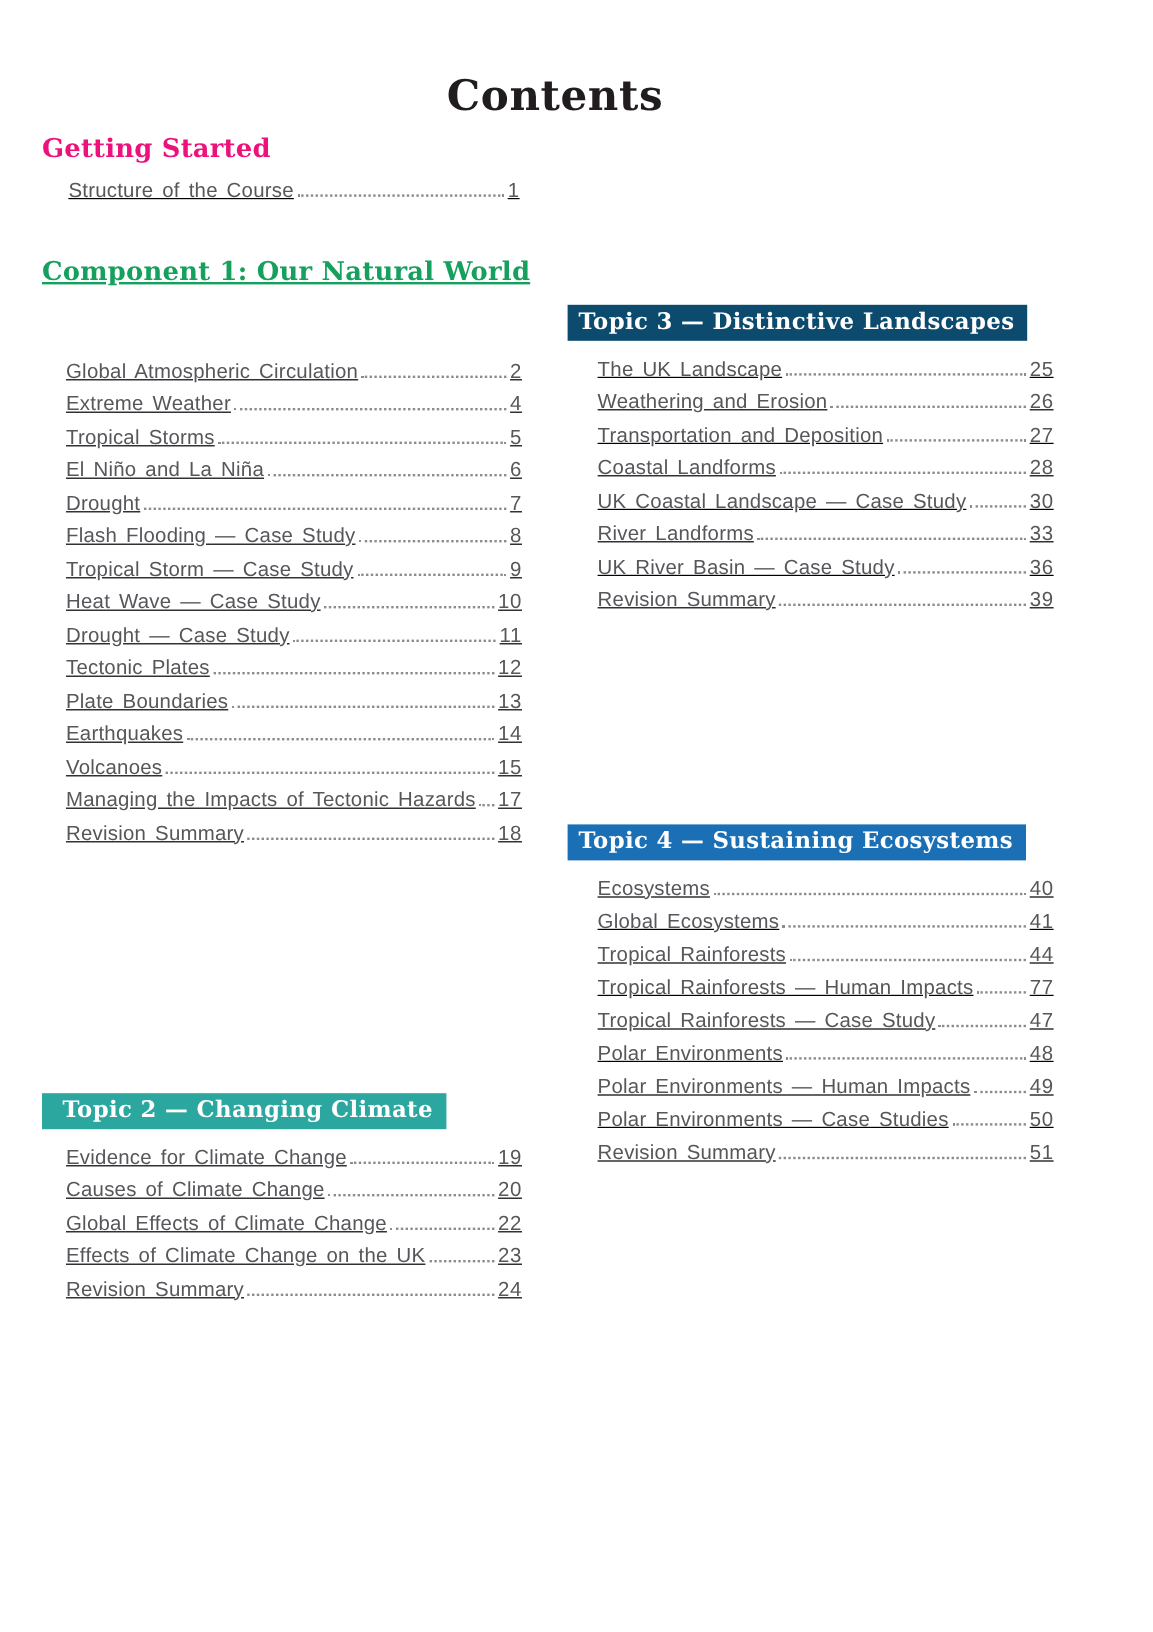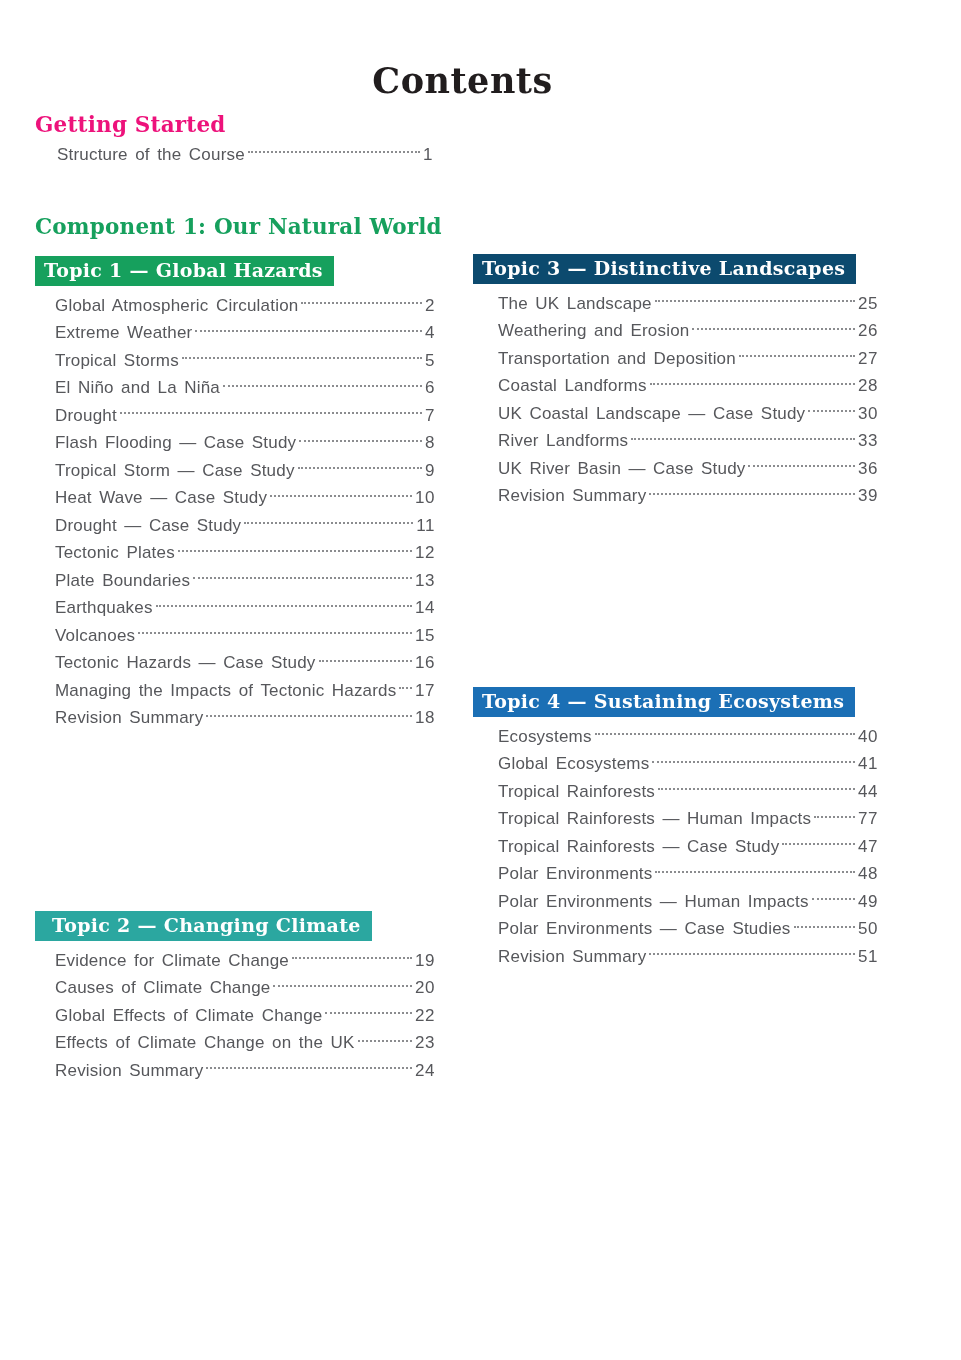--- a/index.html
+++ b/index.html
@@ -18,21 +18,21 @@
     font-weight:700;font-size:35px;letter-spacing:0.5px;
     color:#211d1e;
   }
   
   .heading{
     position:absolute;margin:0;
     font-family:"DejaVu Serif","Liberation Serif",serif;
     font-weight:700;font-size:21.5px;letter-spacing:0.2px;
   }
   #gs-heading{top:112px;left:35px;}
-  #comp1-heading{top:214px;left:35px;}
+  #comp1-heading{top:214px;left:35px;text-decoration:underline;}
   
   .banner{
     position:absolute;display:inline-block;
     font-family:"DejaVu Serif","Liberation Serif",serif;
     font-weight:700;font-size:19px;letter-spacing:0.3px;
     color:#ffffff;
     padding:4px 11px 6px 9px;
     line-height:20px;
   }
   #topic1-banner{left:35px;top:256px;}
@@ -40,22 +40,23 @@
   #topic3-banner{left:473px;top:254px;}
   #topic4-banner{left:473px;top:687px;}
   
   .toc-list{position:absolute;}
   #gs-list{left:57px;top:141px;width:376px;}
   #topic1-list{left:55px;top:292px;width:380px;}
   #topic2-list{left:55px;top:947px;width:380px;}
   #topic3-list{left:498px;top:290px;width:380px;}
   #topic4-list{left:498px;top:723px;width:380px;}
   .toc-row{
-    display:flex;align-items:center;
+    display:flex;align-items:flex-end;
     height:27.5px;
+    text-decoration:underline;
   }
   .toc-label{
     white-space:nowrap;
     font-size:17px;line-height:20px;
     color:#56575b;
     word-spacing:2.5px;letter-spacing:0.2px;
   }
   .toc-dots{
     flex:1;
     border-bottom:2px dotted #8b8c8f;
@@ -78,21 +79,20 @@
   <div class="toc-list" id="gs-list">
       <div class="toc-row">
         <span class="toc-label">Structure of the Course</span>
         <span class="toc-dots"></span>
         <span class="toc-num">1</span>
       </div>
     </div>
 
   <h2 class="heading" id="comp1-heading" style="color: rgb(22, 160, 93);">Component 1: Our Natural World</h2>
 
-  <div class="banner" id="topic1-banner" style="background: rgb(22, 160, 93);">Topic 1 — Global Hazards</div>
   <div class="toc-list" id="topic1-list">
       <div class="toc-row">
         <span class="toc-label">Global Atmospheric Circulation</span>
         <span class="toc-dots"></span>
         <span class="toc-num">2</span>
       </div>
       <div class="toc-row">
         <span class="toc-label">Extreme Weather</span>
         <span class="toc-dots"></span>
         <span class="toc-num">4</span>
@@ -144,25 +144,20 @@
       </div>
       <div class="toc-row">
         <span class="toc-label">Earthquakes</span>
         <span class="toc-dots"></span>
         <span class="toc-num">14</span>
       </div>
       <div class="toc-row">
         <span class="toc-label">Volcanoes</span>
         <span class="toc-dots"></span>
         <span class="toc-num">15</span>
-      </div>
-      <div class="toc-row">
-        <span class="toc-label">Tectonic Hazards — Case Study</span>
-        <span class="toc-dots"></span>
-        <span class="toc-num">16</span>
       </div>
       <div class="toc-row">
         <span class="toc-label">Managing the Impacts of Tectonic Hazards</span>
         <span class="toc-dots"></span>
         <span class="toc-num">17</span>
       </div>
       <div class="toc-row">
         <span class="toc-label">Revision Summary</span>
         <span class="toc-dots"></span>
         <span class="toc-num">18</span>

